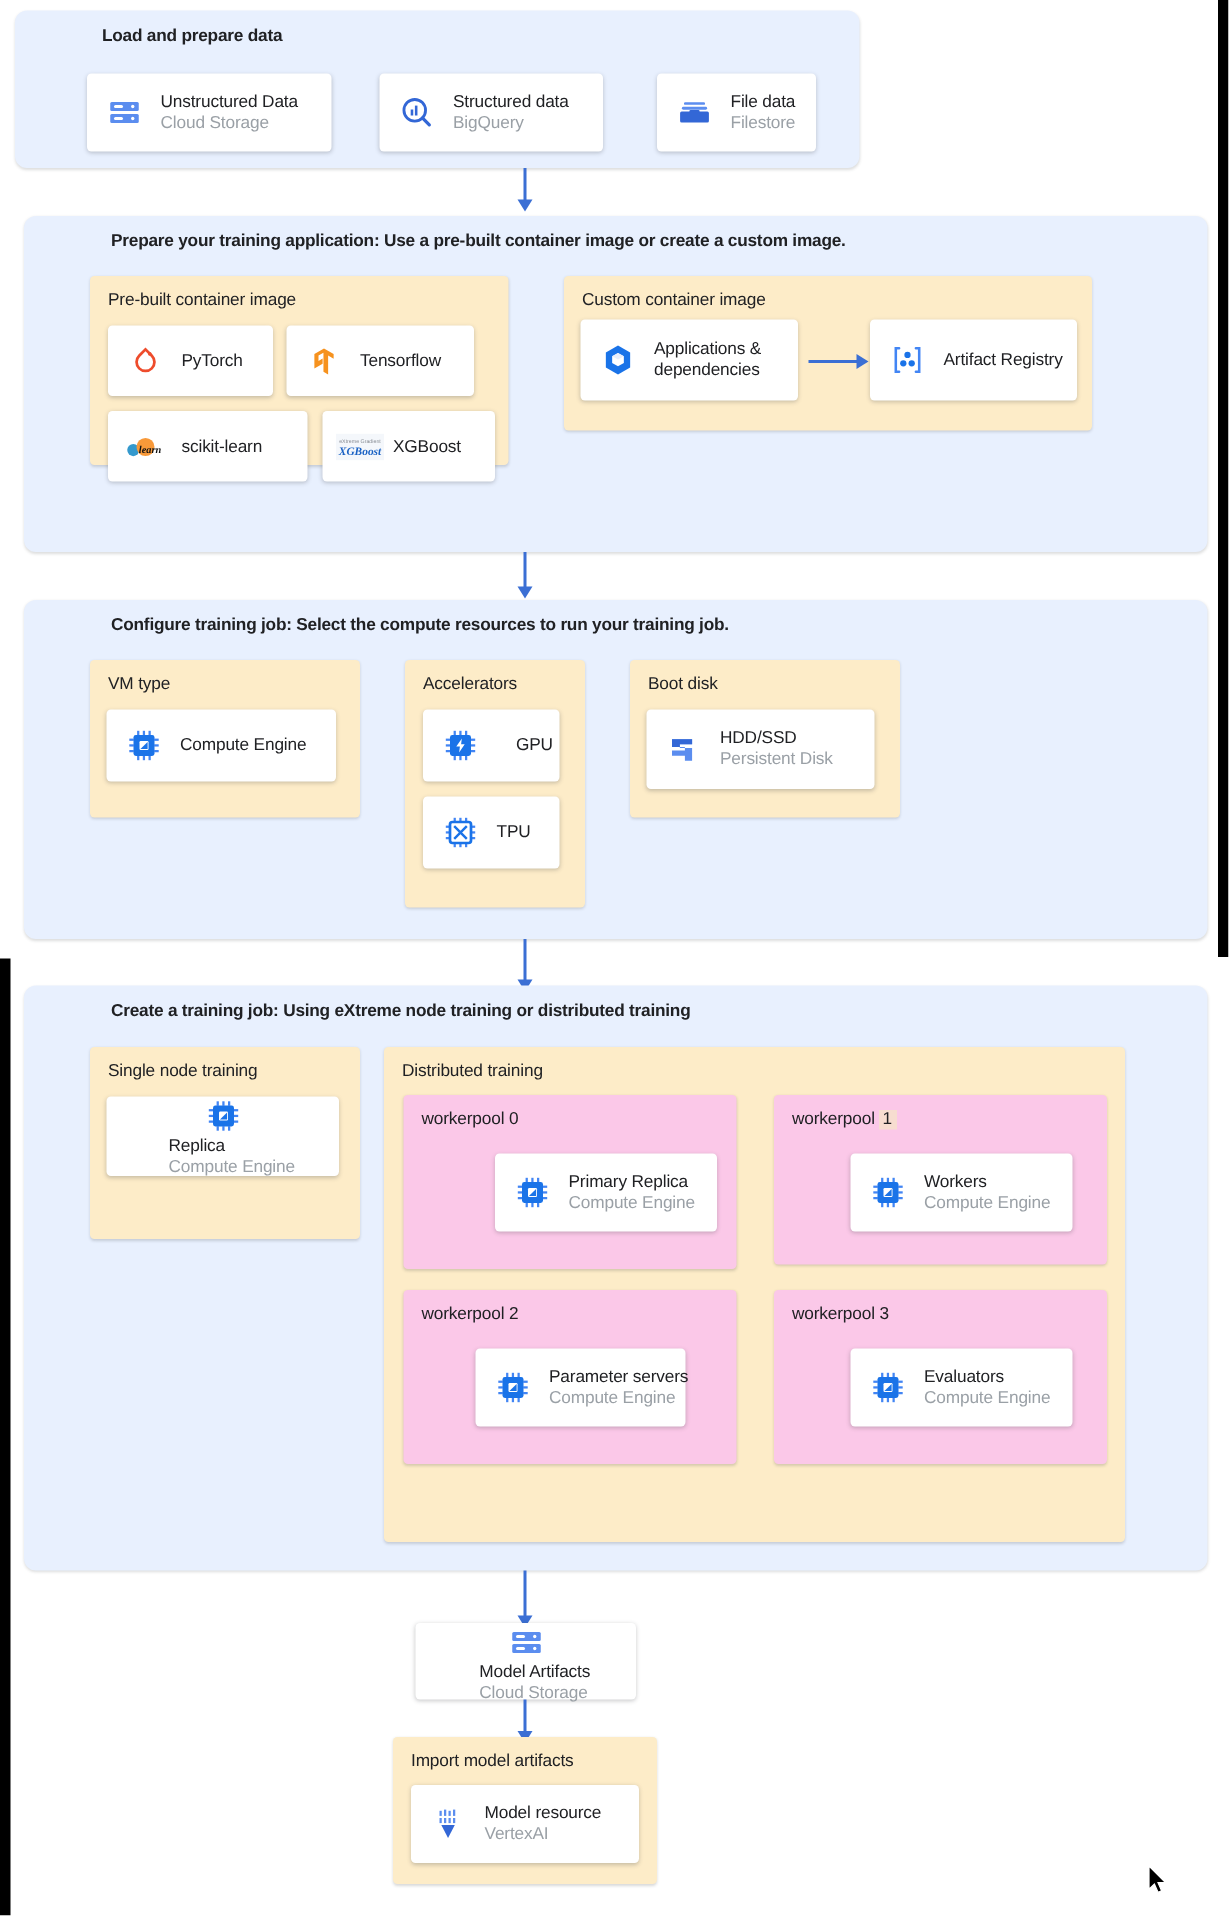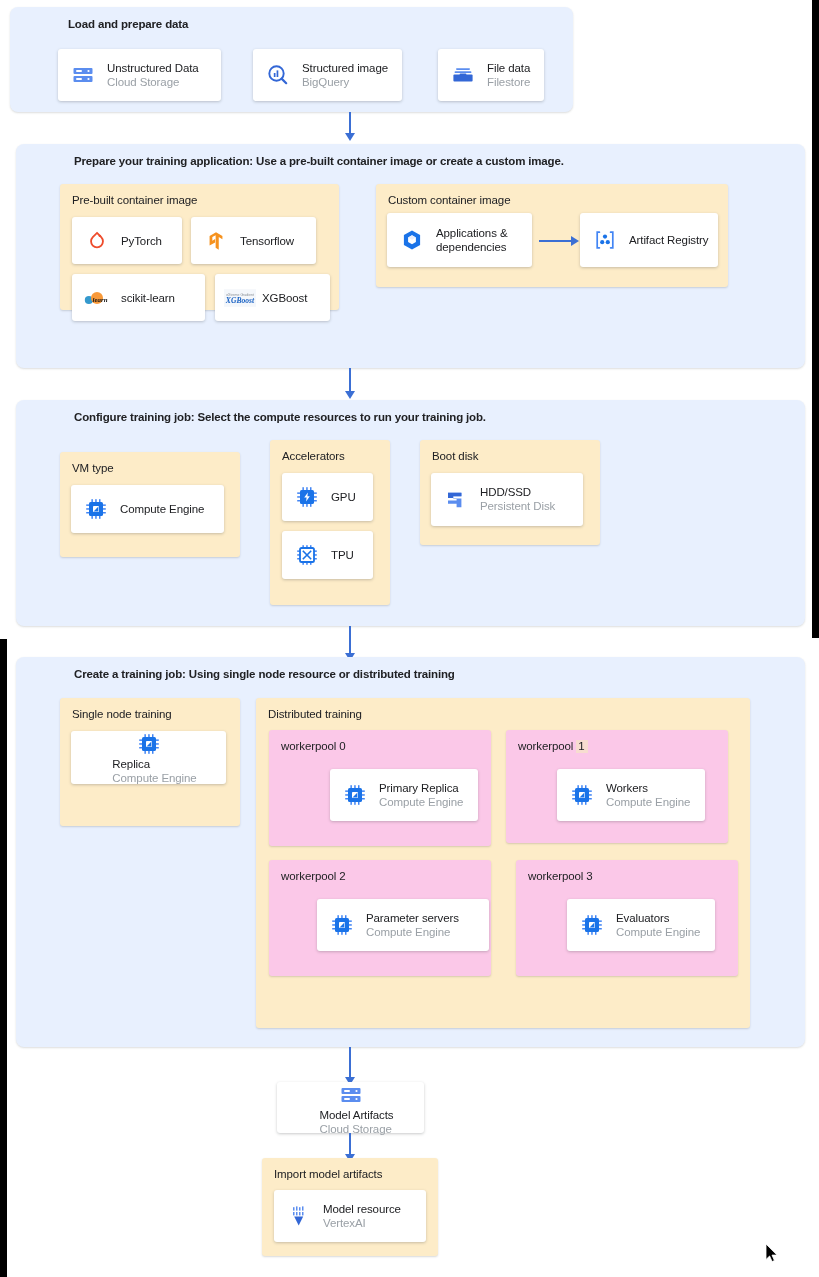--- a/index.html
+++ b/index.html
@@ -166,21 +166,21 @@
   <div class="card" style="left:243px; top:42px; width:149px; height:52px;">
     <span class="ico">
       <svg width="24" height="24" viewBox="0 0 24 24">
         <circle cx="10.5" cy="10.5" r="7.2" fill="none" stroke="#3367d6" stroke-width="1.9"></circle>
         <rect x="7.8" y="10" width="1.7" height="4" fill="#3367d6"></rect>
         <rect x="10.6" y="7.4" width="1.7" height="6.6" fill="#3367d6"></rect>
         <line x1="15.6" y1="15.6" x2="20.2" y2="20.2" stroke="#3367d6" stroke-width="2.2" stroke-linecap="round"></line>
       </svg>
     </span>
     <span class="txt">
-      <span class="t1">Structured image</span>
+      <span class="t1">Structured data</span>
       <span class="t2">BigQuery</span>
     </span>
   </div>
 
   <div class="card" style="left:428px; top:42px; width:106px; height:52px;">
     <span class="ico">
       <svg width="24" height="24" viewBox="0 0 24 24">
         <rect x="5" y="5.2" width="14" height="1.7" rx="0.8" fill="#5b8def"></rect>
         <rect x="3.6" y="8.2" width="16.8" height="1.9" rx="0.9" fill="#5b8def"></rect>
         <rect x="2.4" y="11.4" width="19.2" height="7.2" rx="1" fill="#3367d6"></rect>
@@ -294,21 +294,21 @@
 </div>
 
 <div class="arrow" style="left:349px; top:368px;">
   <div class="shaft" style="height:24px;"></div>
   <div class="head" style="top:23px;"></div>
 </div>
 
 <div class="stage" style="left:16px; top:400px; width:789px; height:226px;">
   <div class="stage-title">Configure training job: Select the compute resources to run your training job.</div>
 
-  <div class="group" style="left:44px; top:40px; width:180px; height:105px;margin-top:12px;">
+  <div class="group" style="left:44px; top:40px; width:180px; height:105px;">
     <div class="group-title">VM type</div>
     <div class="card" style="left:11px; top:33px; width:153px; height:48px;">
       <span class="ico">
         <svg width="24" height="24" viewBox="0 0 24 24">
           <g fill="#4285f4">
             <rect x="7.4" y="2.2" width="1.5" height="3"></rect>
               <rect x="11.2" y="2.2" width="1.5" height="3"></rect>
               <rect x="15" y="2.2" width="1.5" height="3"></rect>
             <rect x="7.4" y="18.8" width="1.5" height="3"></rect>
               <rect x="11.2" y="18.8" width="1.5" height="3"></rect>
@@ -326,21 +326,21 @@
         </svg>
       </span>
       <span class="txt">
           <span class="t1">Compute Engine</span>
         </span>
     </div>
   </div>
 
   <div class="group" style="left:254px; top:40px; width:120px; height:165px;">
     <div class="group-title">Accelerators</div>
-    <div class="card" style="left:12px; top:33px; width:91px; height:48px;">
+    <div class="card" style="left:12px; top:33px; width:91px; height:48px;gap:13px;">
       <span class="ico">
         <svg width="24" height="24" viewBox="0 0 24 24">
           <g fill="#4285f4">
             <rect x="7.4" y="2.2" width="1.5" height="3"></rect>
               <rect x="11.2" y="2.2" width="1.5" height="3"></rect>
               <rect x="15" y="2.2" width="1.5" height="3"></rect>
             <rect x="7.4" y="18.8" width="1.5" height="3"></rect>
               <rect x="11.2" y="18.8" width="1.5" height="3"></rect>
               <rect x="15" y="18.8" width="1.5" height="3"></rect>
             <rect x="2.2" y="7.4" width="3" height="1.5"></rect>
@@ -401,21 +401,21 @@
     </div>
   </div>
 </div>
 
 <div class="arrow" style="left:349px; top:626px;">
   <div class="shaft" style="height:28px;"></div>
   <div class="head" style="top:27px;"></div>
 </div>
 
 <div class="stage" style="left:16px; top:657px; width:789px; height:390px;">
-  <div class="stage-title">Create a training job: Using single node resource or distributed training</div>
+  <div class="stage-title">Create a training job: Using eXtreme node training or distributed training</div>
 
   <div class="group" style="left:44px; top:41px; width:180px; height:128px;">
     <div class="group-title">Single node training</div>
     <div class="card" style="left:11px; top:33px; width:155px; height:53px;flex-direction:column;">
       <span class="ico">
         <svg width="24" height="24" viewBox="0 0 24 24">
           <g fill="#4285f4">
             <rect x="7.4" y="2.2" width="1.5" height="3"></rect>
               <rect x="11.2" y="2.2" width="1.5" height="3"></rect>
               <rect x="15" y="2.2" width="1.5" height="3"></rect>
@@ -471,21 +471,21 @@
             <path d="M9.6 14.4 L14.4 9.6 L14.4 14.4 Z" fill="#1a73e8"></path>
           </svg>
         </span>
         <span class="txt">
           <span class="t1">Primary Replica</span>
           <span class="t2">Compute Engine</span>
         </span>
       </div>
     </div>
 
-    <div class="group pink" style="left:250px; top:32px; width:222px; height:113px;">
+    <div class="group pink" style="left:260px; top:32px; width:222px; height:113px;">
       <div class="group-title">
         <span>workerpool</span>
         <span class="hl">1</span>
       </div>
       <div class="card stacked" style="left:51px; top:39px; width:148px; height:52px;">
         <span class="ico">
           <svg width="24" height="24" viewBox="0 0 24 24">
             <g fill="#4285f4">
               <rect x="7.4" y="2.2" width="1.5" height="3"></rect>
                 <rect x="11.2" y="2.2" width="1.5" height="3"></rect>
@@ -510,21 +510,21 @@
           <span class="t2">Compute Engine</span>
         </span>
       </div>
     </div>
 
     <div class="group pink" style="left:13px; top:162px; width:222px; height:116px;">
       <div class="group-title">
         <span>workerpool</span>
         <span>2</span>
       </div>
-      <div class="card stacked" style="left:48px; top:39px; width:172px; height:52px;">
+      <div class="card stacked" style="left:48px; top:39px; width:140px; height:52px;">
         <span class="ico">
           <svg width="24" height="24" viewBox="0 0 24 24">
             <g fill="#4285f4">
               <rect x="7.4" y="2.2" width="1.5" height="3"></rect>
                 <rect x="11.2" y="2.2" width="1.5" height="3"></rect>
                 <rect x="15" y="2.2" width="1.5" height="3"></rect>
               <rect x="7.4" y="18.8" width="1.5" height="3"></rect>
                 <rect x="11.2" y="18.8" width="1.5" height="3"></rect>
                 <rect x="15" y="18.8" width="1.5" height="3"></rect>
               <rect x="2.2" y="7.4" width="3" height="1.5"></rect>

